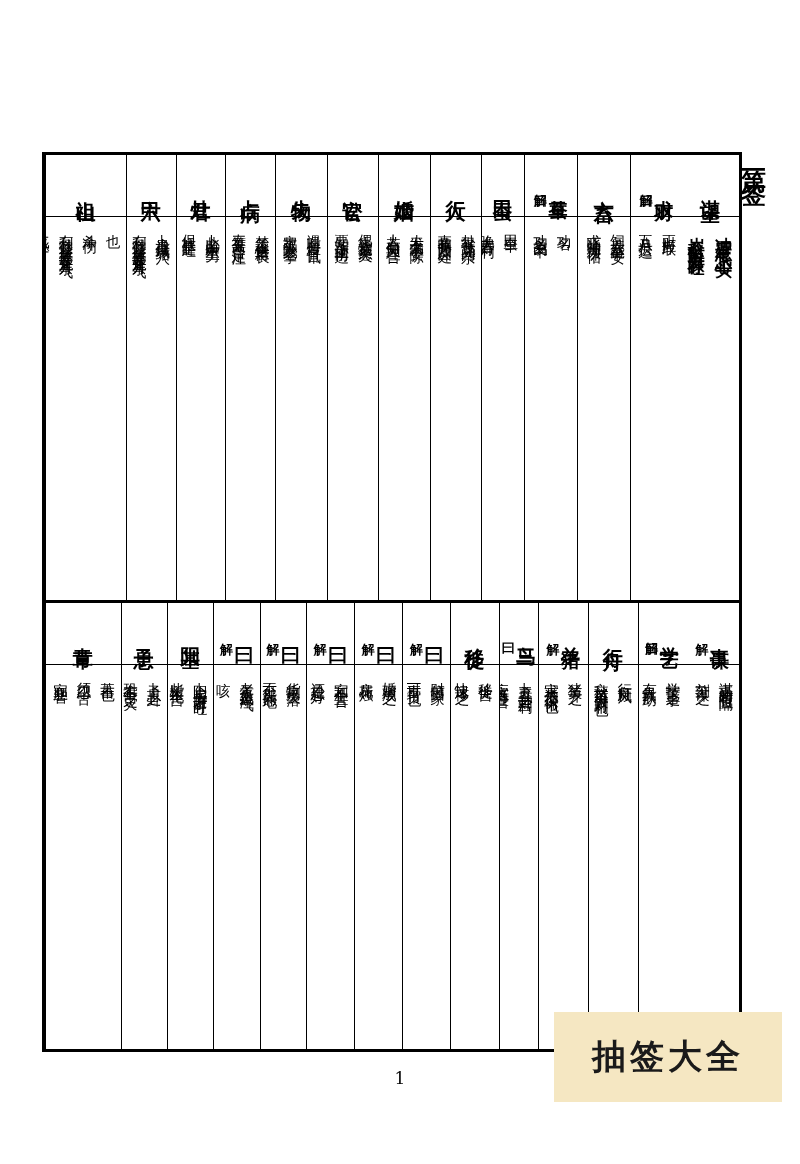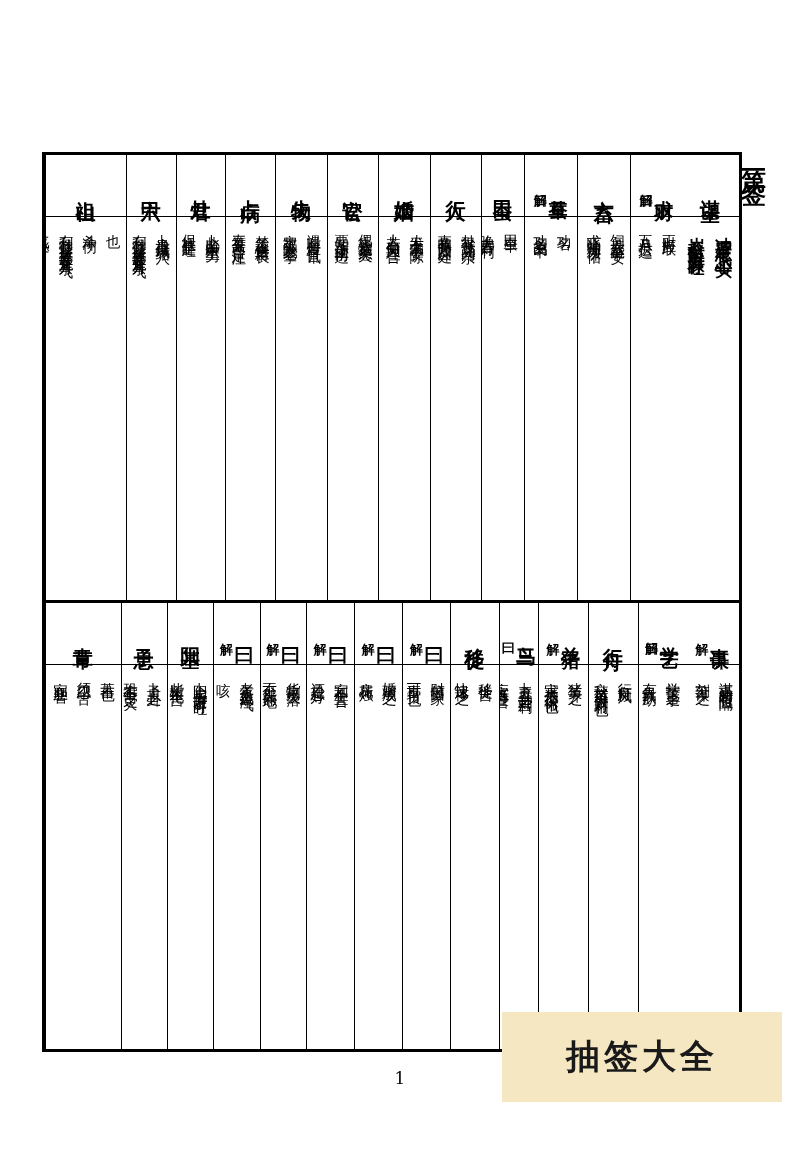--- a/index.html
+++ b/index.html
@@ -122,21 +122,21 @@
     left:0;right:0;
     top:1068px;
     text-align:center;
     font-size:17px;
     font-family:"DejaVu Serif","Liberation Serif",serif;
   }
 
   .watermark{
     position:absolute;
     right:18px; bottom:62px;
-    width:280px; height:90px;
+    width:228px; height:90px;
     background:#f5e7c2;
     display:flex;
     align-items:center;
     justify-content:center;
     margin-top:21px;
   }
   .watermark span{
     font-size:34px;
     font-weight:800;
     letter-spacing:4px;

